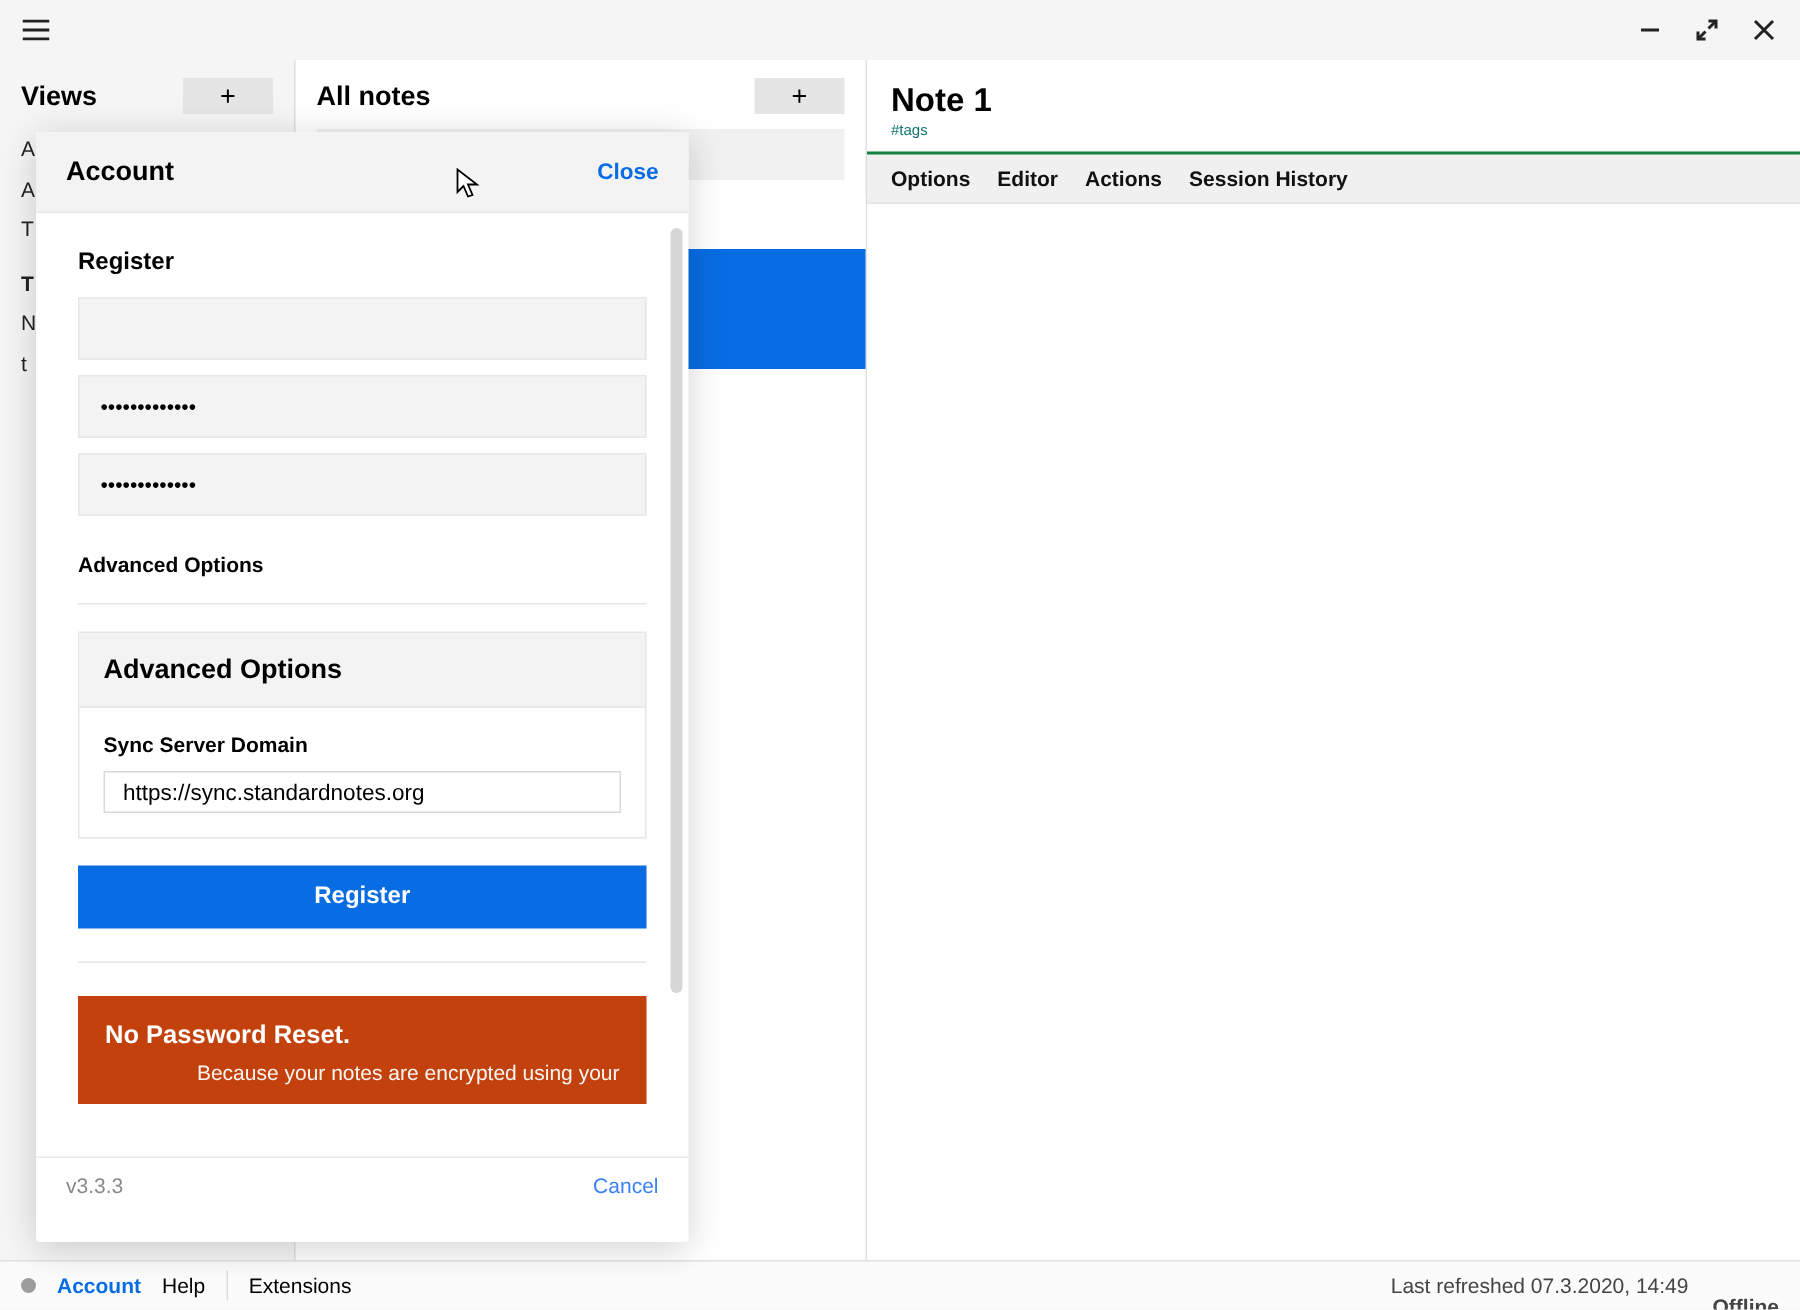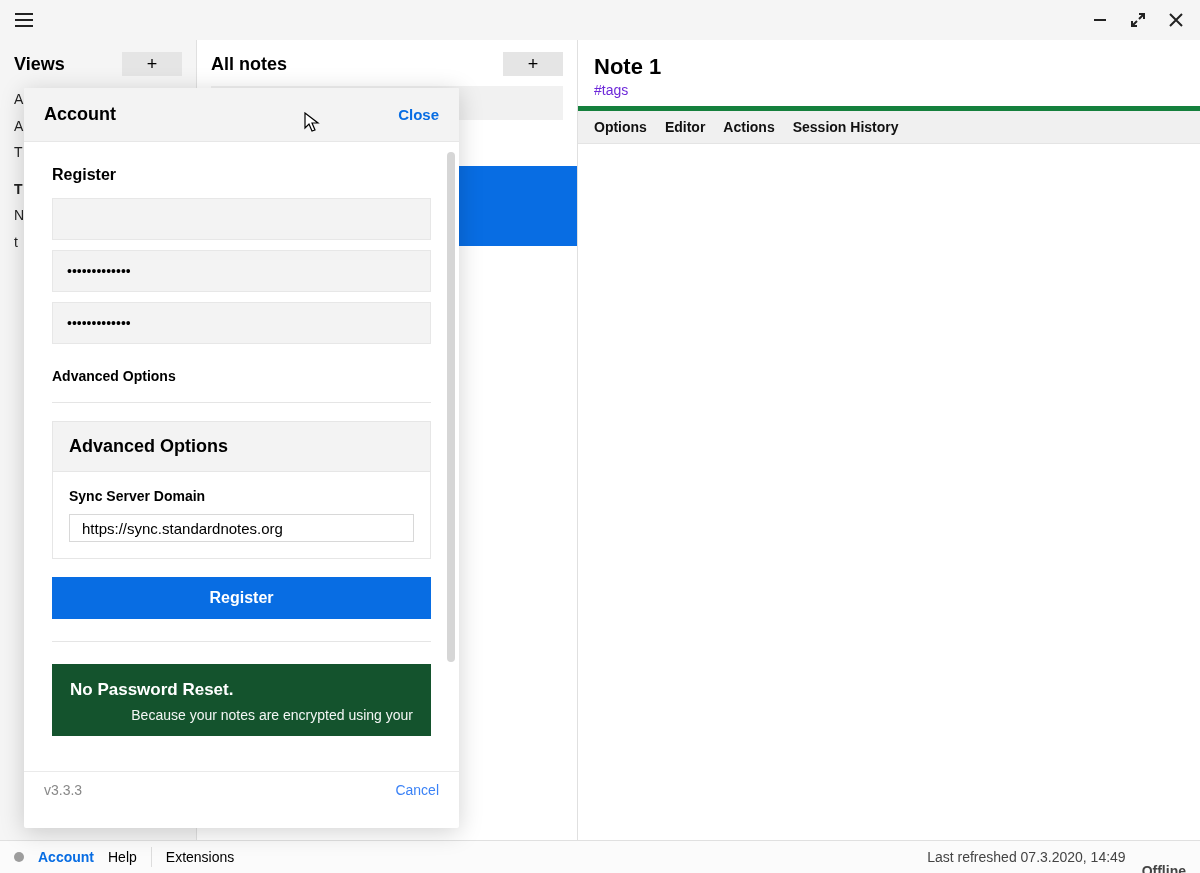--- a/index.html
+++ b/index.html
@@ -24,22 +24,22 @@
   
   .notes-search { margin: 0 14px 10px; }
   .notes-search input { width: 100%; height: 34px; background: #f1f1f1; border: none; padding: 0 10px; font-size: 14px; }
   .note-row { padding: 8px 14px; font-size: 14px; }
   .note-row.streaming { background: #fff; color:#444;}
   .note-row.selected { background: #086de3; height: 80px; }
 
   
   .editor-head { padding: 14px 16px 8px; }
   .editor-head h1 { font-size: 22px; font-weight: 700; }
-  .editor-head .tags { color: #6d28d9; font-size: 14px; margin-top: 2px; }
-  .editor-tabs { background: #f0f0f0; border-top: 5px solid #15803d; border-bottom: 1px solid #e4e4e4; padding: 8px 16px; display: flex; gap: 18px; font-size: 14px; font-weight: 600; color: #111; }
+  .editor-head .tags { color: #0f766e; font-size: 10px; margin-top: 2px; }
+  .editor-tabs { background: #f0f0f0; border-top: 2px solid #15803d; border-bottom: 1px solid #e4e4e4; padding: 8px 16px; display: flex; gap: 18px; font-size: 14px; font-weight: 600; color: #111; }
   .editor-tabs span { cursor: pointer; }
 
   
   .statusbar { height: 33px; border-top: 1px solid #e0e0e0; background: #fbfbfb; display: flex; align-items: center; justify-content: space-between; padding: 0 14px; font-size: 14px; }
   .statusbar .left { display:flex; align-items:center; gap: 14px; }
   .statusbar .sep { width:1px; height:20px; background:#ddd; }
   .statusbar .dot { width:10px; height:10px; border-radius:50%; background:#9d9d9d; }
   .statusbar .acct { color:#086de3; font-weight:600; }
   .statusbar .right { display:flex; align-items:center; gap:16px; color:#444; }
   .statusbar .right .off { font-weight:700;margin-top:28px; }
@@ -55,21 +55,21 @@
   .txt-input.blur { color: transparent; text-shadow: 0 0 8px rgba(0,0,0,.35); }
   .adv-link { font-size: 14px; font-weight: 700; margin: 14px 0 18px; }
   .divider { height:1px; background:#e5e5e5; margin: 0 0 18px; }
   .adv-box { border: 1px solid #e6e6e6; }
   .adv-box .ab-head { background:#f3f3f3; padding: 14px 16px; font-size: 18px; font-weight: 700; border-bottom:1px solid #e6e6e6; }
   .adv-box .ab-body { padding: 16px; }
   .adv-box label { font-size:14px; font-weight:700; display:block; margin-bottom:10px; }
   .adv-box input { width:100%; height:28px; border:1px solid #d8d8d8; padding:0 12px; font-size:15px; }
   .btn-primary { width:100%; height:42px; background:#086de3; color:#fff; border:none; font-size:16px; font-weight:700; margin-top:18px; cursor:pointer; }
   .divider2 { height:1px; background:#e5e5e5; margin: 22px 0 0; }
-  .graybox { background:#14532d; color:#fff; padding:16px 18px 10px; margin-top:22px; }
+  .graybox { background:#c2410c; color:#fff; padding:16px 18px 10px; margin-top:22px; }
   .graybox h5 { font-size:17px; font-weight:700; margin-bottom:6px; }
   .graybox p { font-size:14px; line-height:1.4; opacity:.95;text-align:right; }
   .scroll-thumb { position:absolute; right:4px; top:10px; width:8px; height:510px; background:#d6d6d6; border-radius:4px; }
   .popup-foot { border-top:1px solid #eaeaea; padding: 10px 20px 30px; display:flex; align-items:center; justify-content:space-between; font-size:14px; color:#888; }
   .popup-foot .cancel { color:#3b82f6; cursor:pointer; }
 
   .cursor { position:absolute; left:304px; top:112px; z-index:60; pointer-events:none; }
 </style>
 </head>
 <body>

